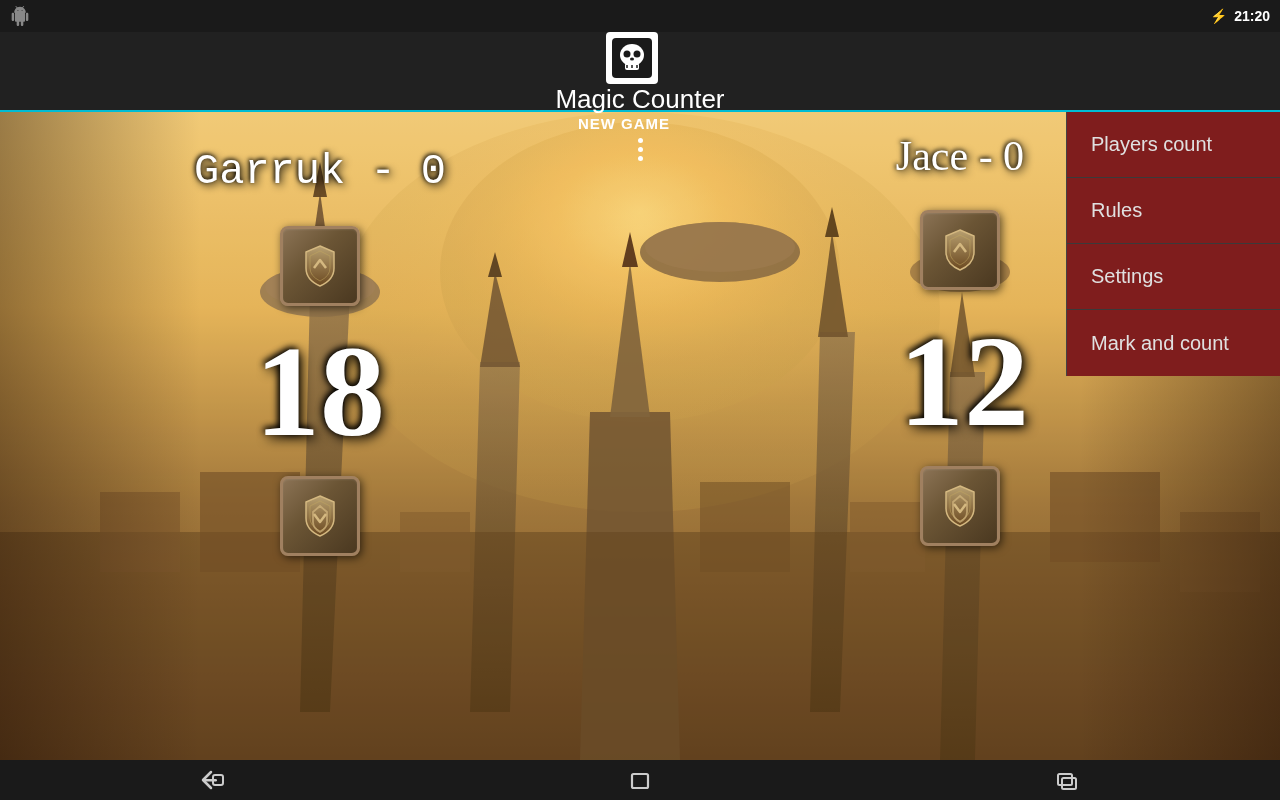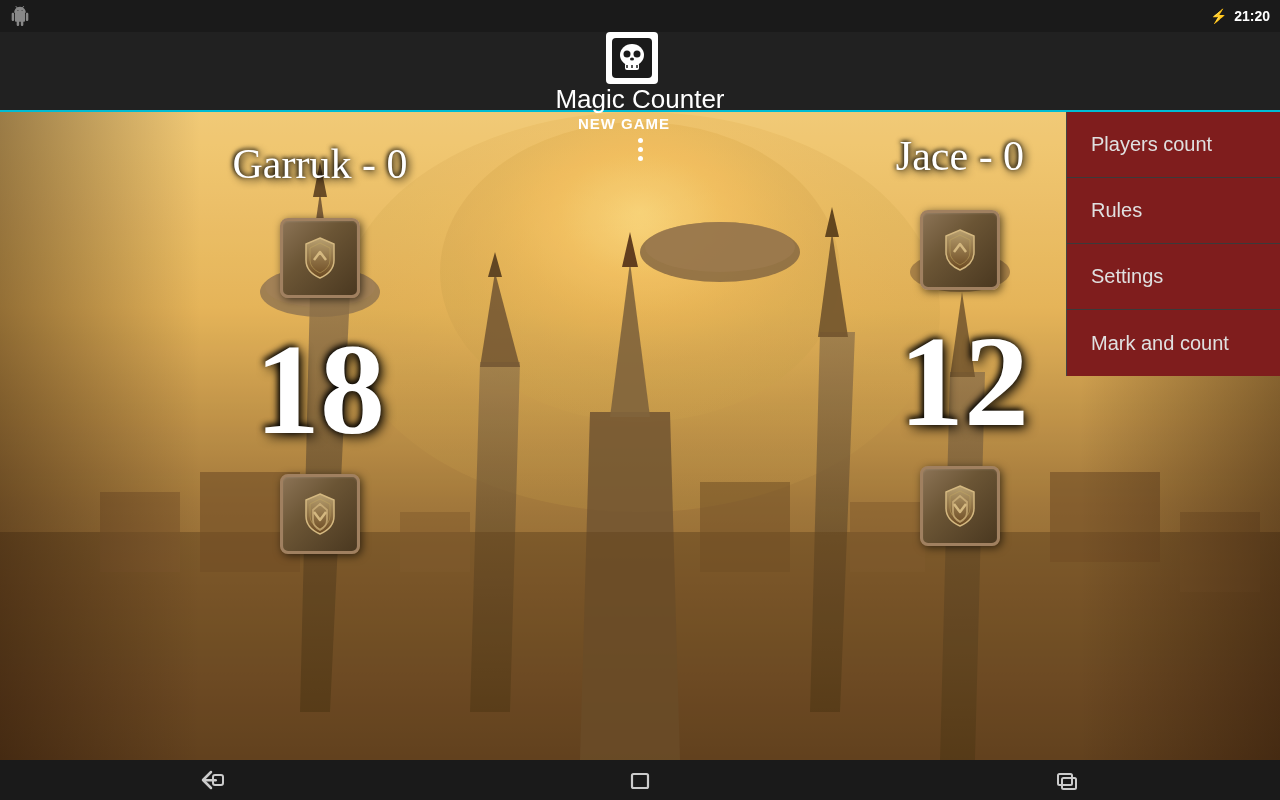--- a/index.html
+++ b/index.html
@@ -282,41 +282,41 @@
       </linearGradient>
       <linearGradient id="vigRight" x1="0" y1="0" x2="1" y2="0">
         <stop offset="0%" stop-color="#1a0800" stop-opacity="0"></stop>
         <stop offset="100%" stop-color="#1a0800"></stop>
       </linearGradient>
     </defs>
   </svg>
 
   <div id="player-left-area" style="position:absolute; top:0; left:0; width:50%; height:100%; display:flex; flex-direction:column; align-items:center;">
 
-    <div style="color:#fff; font-size:42px; font-family:Liberation Serif, serif; text-shadow:2px 2px 8px #000,-1px -1px 4px #000; margin-top:28px;">Garruk - 0</div>
+    <div style="color:#fff; font-size:42px; font-family:Liberation Mono, monospace; text-shadow:2px 2px 8px #000,-1px -1px 4px #000; margin-top:36px;">Garruk - 0</div>
 
     <div class="shields-row" style="margin-top:30px;">
       <div class="shield-btn">
         <svg viewBox="0 0 48 48" width="44" height="44">
           <defs>
             <linearGradient id="shieldG1" x1="0" y1="0" x2="0" y2="1">
               <stop offset="0%" stop-color="#b8a070"></stop>
               <stop offset="100%" stop-color="#6a4820"></stop>
             </linearGradient>
           </defs>
           <path d="M24 4 L38 10 L38 26 Q38 38 24 44 Q10 38 10 26 L10 10 Z" fill="url(#shieldG1)" stroke="#d4b880" stroke-width="1.5"></path>
 
           <path d="M24 9 L34 14 L34 26 Q34 34 24 39 Q14 34 14 26 L14 14 Z" fill="none" stroke="#c4a860" stroke-width="0.8" opacity="0.6"></path>
 
           <polyline points="18,26 24,18 30,26" fill="none" stroke="#d4b880" stroke-width="2.5" stroke-linejoin="round"></polyline>
         </svg>
       </div>
     </div>
 
-    <div style="color:#fff; font-size:130px; font-family:'Palatino Linotype',serif; font-weight:bold; text-shadow:3px 3px 12px #000,-2px -2px 6px #000; line-height:1; margin-top:10px;">18</div>
+    <div style="color:#fff; font-size:130px; font-family:'Palatino Linotype',serif; font-weight:bold; text-shadow:3px 3px 12px #000,-2px -2px 6px #000; line-height:1; margin-top:4px;">18</div>
 
     <div class="shields-row" style="margin-top:20px;">
       <div class="shield-btn">
         <svg viewBox="0 0 48 48" width="44" height="44">
           <path d="M24 4 L38 10 L38 26 Q38 38 24 44 Q10 38 10 26 L10 10 Z" fill="url(#shieldG1)" stroke="#d4b880" stroke-width="1.5"></path>
           <path d="M24 9 L34 14 L34 26 Q34 34 24 39 Q14 34 14 26 L14 14 Z" fill="none" stroke="#c4a860" stroke-width="0.8" opacity="0.6"></path>
 
           <path d="M17,20 L24,14 L31,20 L31,30 Q31,36 24,40 Q17,36 17,30 Z" fill="none" stroke="#d4b880" stroke-width="1.8" opacity="0.7"></path>
           <polyline points="18,22 24,30 30,22" fill="none" stroke="#d4b880" stroke-width="2.5" stroke-linejoin="round"></polyline>
         </svg>

